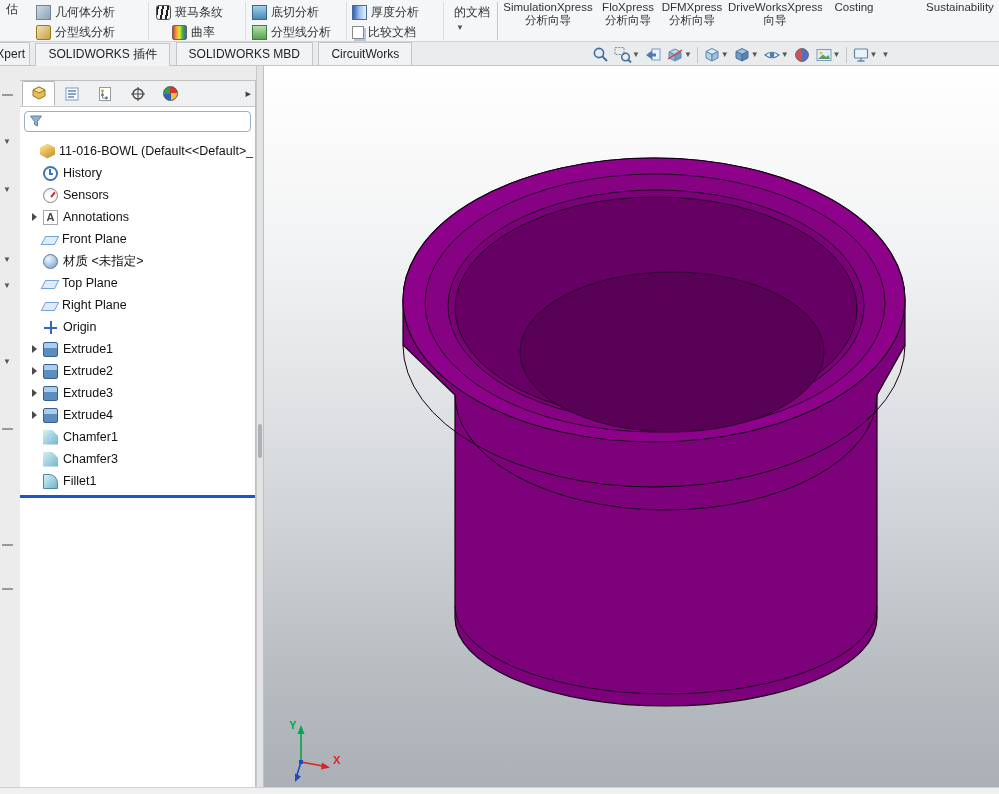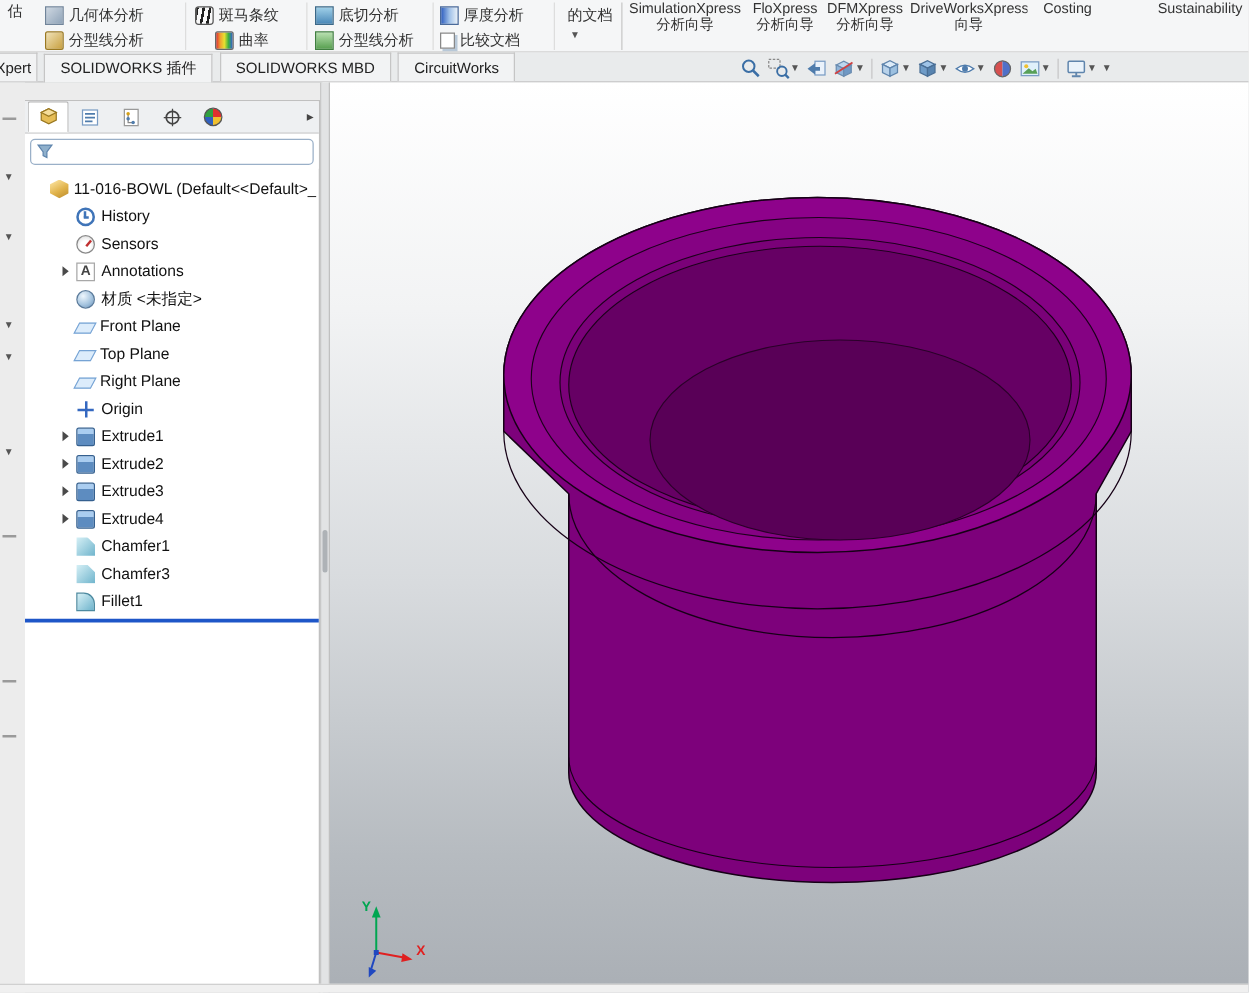--- a/index.html
+++ b/index.html
@@ -59,21 +59,21 @@
   .ptab.active { background:#fff; border:1px solid #b5b5b5; border-bottom:1px solid #fff; border-radius:2px 2px 0 0; }
   .ptab-chevron { margin-left:auto; margin-right:4px; font-size:11px; color:#444; cursor:default; }
   .pm-pie { width:15px; height:15px; border-radius:50%; border:1px solid #555;
     background:conic-gradient(#e03030 0 90deg,#f0c030 90deg 180deg,#3060c0 180deg 270deg,#30a040 270deg 360deg); }
 
   .filter-row { display:flex; align-items:center; height:28px; padding:0 4px; background:#fff; }
   .filter-box { display:flex; align-items:center; width:100%; height:21px; border:1px solid #9ab0c8; border-radius:4px; background:#fff; padding:0 4px; }
   .filter-box input { border:none; outline:none; flex:1; font-size:12px; font-family:"Liberation Sans",sans-serif; background:transparent; min-width:0; }
 
   .tree { padding-top:5px; }
-  .trow { display:flex; align-items:center; height:22px; padding-left:24px; font-size:12.5px; color:#111; cursor:default; white-space:nowrap; }
+  .trow { display:flex; align-items:center; height:22px; padding-left:6px; font-size:12.5px; color:#111; cursor:default; white-space:nowrap; }
   .trow-root { padding-left:20px; }
   .tlabel { overflow:hidden; white-space:nowrap; }
   .arrow { width:17px; display:flex; align-items:center; justify-content:center; flex:none; }
   .arrow i { width:0; height:0; border-left:5px solid #4a4a4a; border-top:4px solid transparent; border-bottom:4px solid transparent; }
 
   .ti { display:inline-block; width:15px; height:15px; position:relative; margin-right:5px; flex:none; }
   .ti-part     { background:linear-gradient(150deg,#ffe9a8 0%,#e0b24a 55%,#b8882a 100%); clip-path:polygon(50% 0,100% 26%,100% 74%,50% 100%,0 74%,0 26%); margin-right:4px; }
   .ti-history  { border-radius:50%; border:2px solid #3f74b8; background:#fff; }
   .ti-history::after  { content:""; position:absolute; left:4px; top:1px; width:2px; height:5px; background:#3f74b8; }
   .ti-history::before { content:""; position:absolute; left:4px; top:5px; width:4px; height:2px; background:#3f74b8; }
@@ -355,27 +355,27 @@
       </div>
       <div class="trow">
         <span class="arrow">
             <i></i>
           </span>
         <span class="ti ti-annot"></span>
         <span class="tlabel">Annotations</span>
       </div>
       <div class="trow">
         <span class="arrow"></span>
+        <span class="ti ti-plane"></span>
+        <span class="tlabel">Front Plane</span>
+      </div>
+      <div class="trow">
+        <span class="arrow"></span>
         <span class="ti ti-material"></span>
         <span class="tlabel">材质 &lt;未指定&gt;</span>
-      </div>
-      <div class="trow">
-        <span class="arrow"></span>
-        <span class="ti ti-plane"></span>
-        <span class="tlabel">Front Plane</span>
       </div>
       <div class="trow">
         <span class="arrow"></span>
         <span class="ti ti-plane"></span>
         <span class="tlabel">Top Plane</span>
       </div>
       <div class="trow">
         <span class="arrow"></span>
         <span class="ti ti-plane"></span>
         <span class="tlabel">Right Plane</span>

